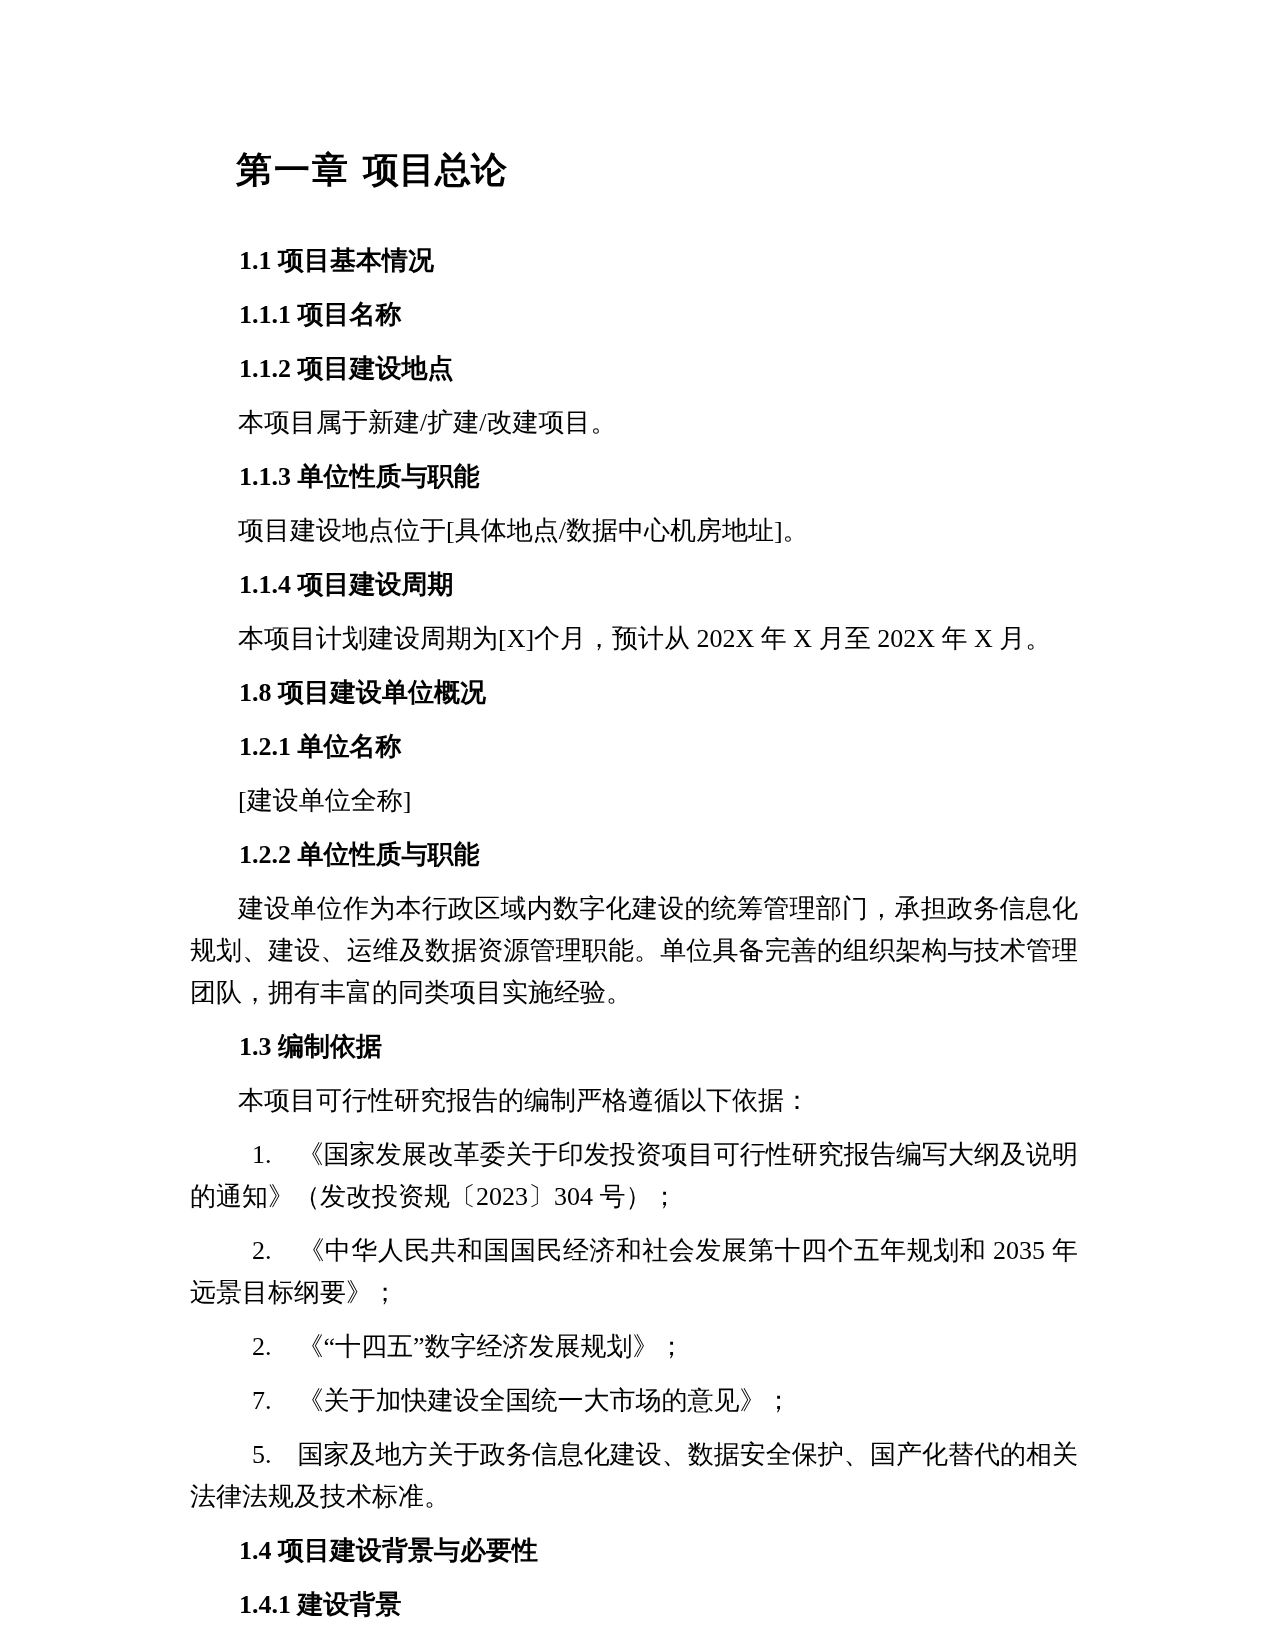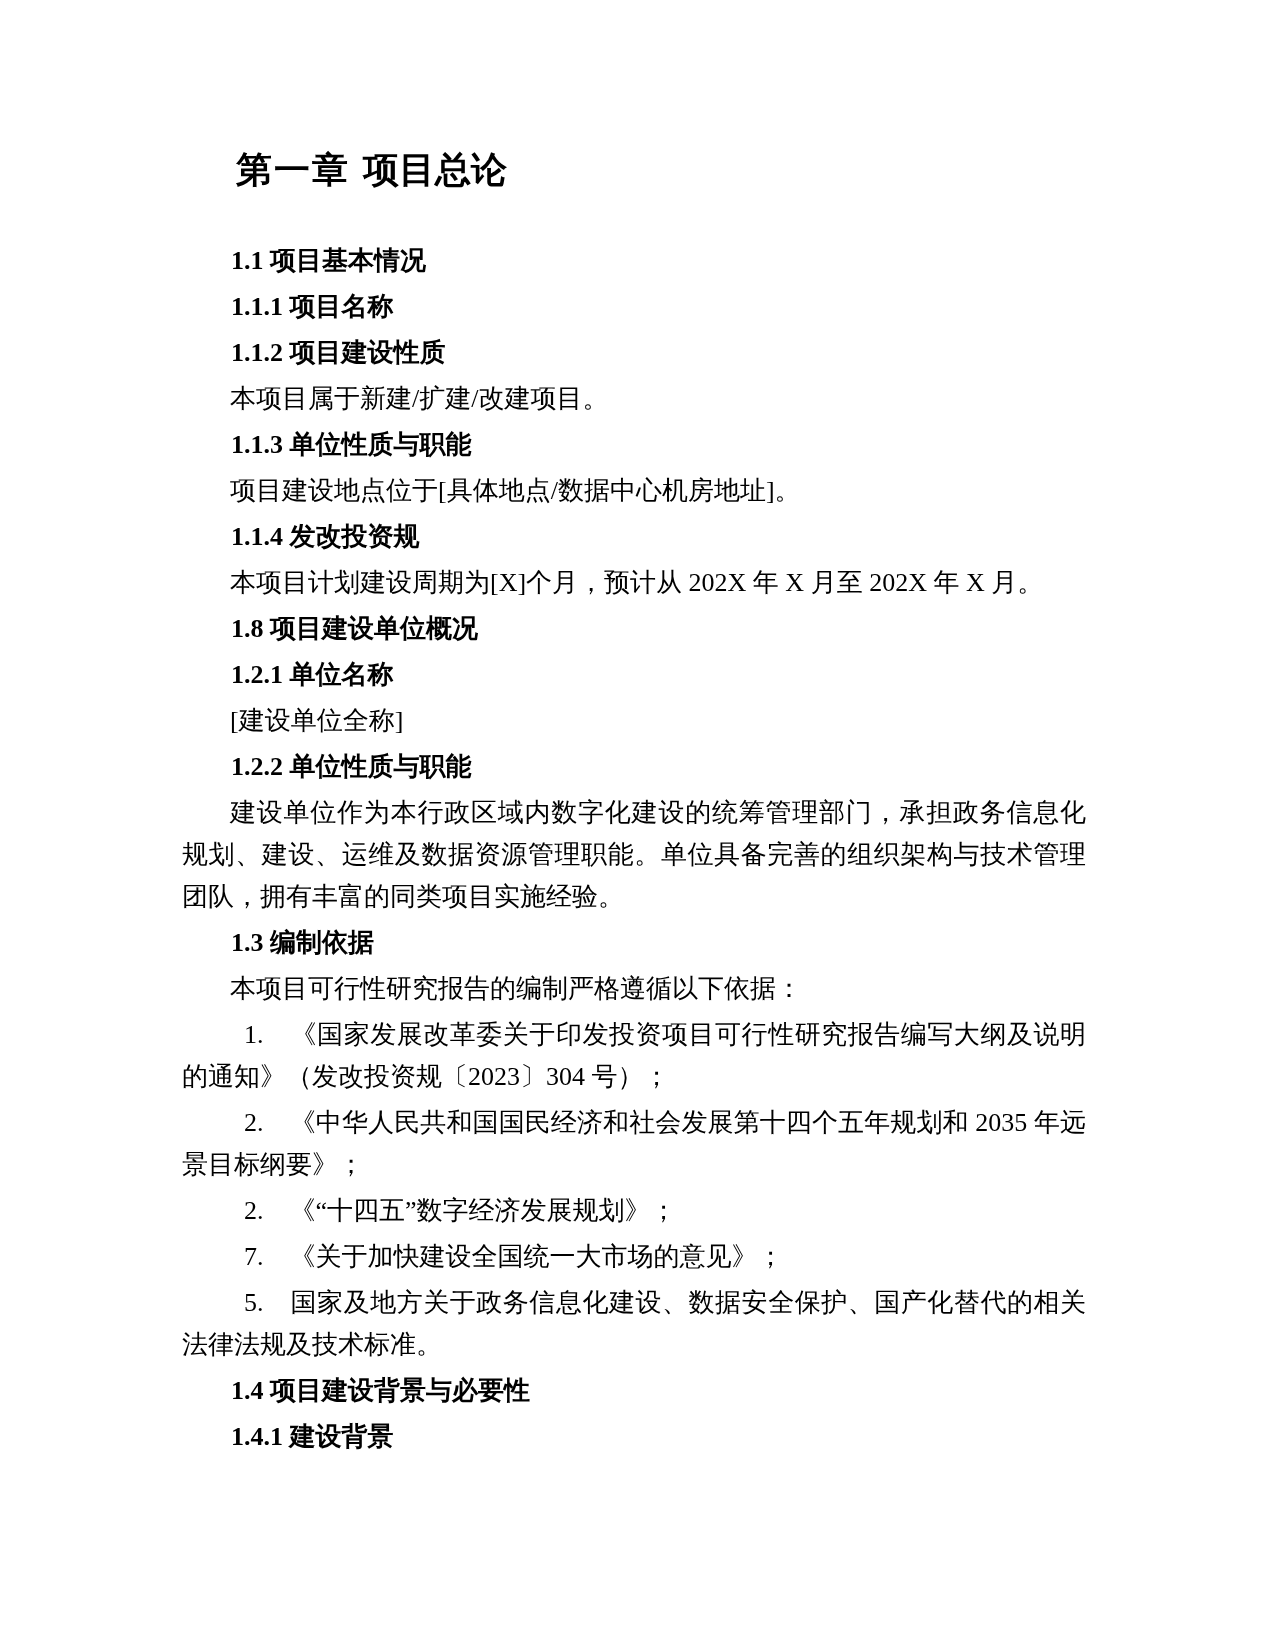--- a/index.html
+++ b/index.html
@@ -24,21 +24,21 @@
   }
   .chapter .cnum {
     font-family: "Liberation Sans", "DejaVu Sans", sans-serif;
     letter-spacing: 2px;
   }
   .chapter .cname {
     font-family: "Liberation Serif", "DejaVu Serif", serif;
     margin-left: 13px;
   }
   .blk {
-    margin: 4px;
+    margin: 12px;
     font-size: 26px;
     line-height: 42px;
     text-align: justify;
     word-break: normal;
   }
   h2.blk, h3.blk {
     font-weight: bold;
     text-align: left;
     text-indent: 49px;
   }
@@ -53,25 +53,25 @@
 <body>
 
 <div class="page">
   <div class="content">
     <h1 class="chapter">
       <span class="cnum">第一章</span><span class="cname">项目总论</span>
     </h1>
     <div id="blocks">
         <h2 class="blk h2">1.1 项目基本情况</h2>
         <h3 class="blk h3">1.1.1 项目名称</h3>
-        <h3 class="blk h3">1.1.2 项目建设性质</h3>
+        <h3 class="blk h3">1.1.2 项目建设地点</h3>
         <p class="blk p">本项目属于新建/扩建/改建项目。</p>
         <h3 class="blk h3">1.1.3 单位性质与职能</h3>
         <p class="blk p">项目建设地点位于[具体地点/数据中心机房地址]。</p>
-        <h3 class="blk h3">1.1.4 发改投资规</h3>
+        <h3 class="blk h3">1.1.4 项目建设周期</h3>
         <p class="blk p">本项目计划建设周期为[X]个月，预计从 202X 年 X 月至 202X 年 X 月。</p>
         <h2 class="blk h2">1.8 项目建设单位概况</h2>
         <h3 class="blk h3">1.2.1 单位名称</h3>
         <p class="blk p">[建设单位全称]</p>
         <h3 class="blk h3">1.2.2 单位性质与职能</h3>
         <p class="blk p">建设单位作为本行政区域内数字化建设的统筹管理部门，承担政务信息化规划、建设、运维及数据资源管理职能。单位具备完善的组织架构与技术管理团队，拥有丰富的同类项目实施经验。</p>
         <h2 class="blk h2">1.3 编制依据</h2>
         <p class="blk p">本项目可行性研究报告的编制严格遵循以下依据：</p>
         <p class="blk li">1.　《国家发展改革委关于印发投资项目可行性研究报告编写大纲及说明的通知》（发改投资规〔2023〕304 号）；</p>
         <p class="blk li">2.　《中华人民共和国国民经济和社会发展第十四个五年规划和 2035 年远景目标纲要》；</p>

